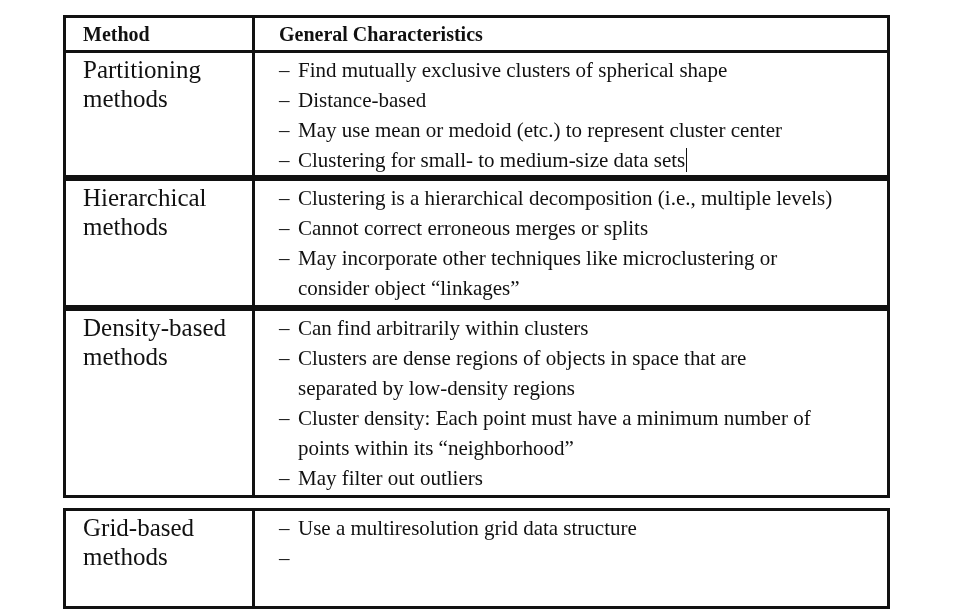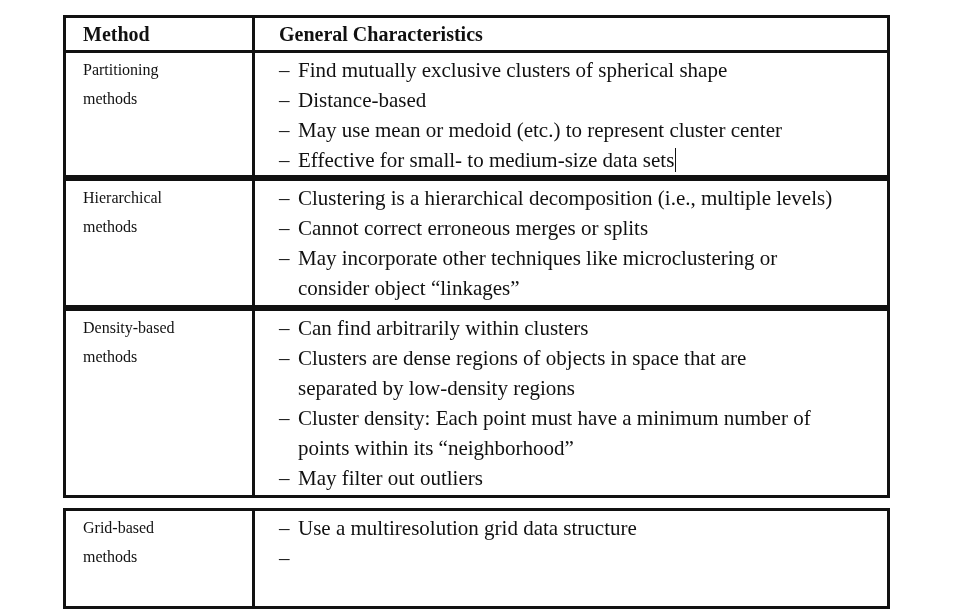--- a/index.html
+++ b/index.html
@@ -21,21 +21,21 @@
       width: 821px;
       border: 3px solid #111;
       box-sizing: content-box;
       display: flex;
     }
     .col-method {
       width: 186px;
       border-right: 3px solid #111;
       padding: 2px 0 0 17px;
       box-sizing: border-box;
-      font-size: 16px;
+      font-size: 25px;
       line-height: 29px;
       flex: 0 0 189px;
     }
     .col-chars {
       flex: 1;
       padding: 2px 0 0 24px;
       font-size: 21px;
       line-height: 30px;
     }
     .header .col-method, .header .col-chars {
@@ -74,21 +74,21 @@
   </div>
   <div style="display:flex; flex:1;">
     <div class="col-method">
       <span class="method-line">Partitioning</span>
       <span class="method-line">methods</span>
     </div>
     <div class="col-chars">
       <div class="item"><span class="dash">–</span><span>Find mutually exclusive clusters of spherical shape</span></div>
       <div class="item"><span class="dash">–</span><span>Distance-based</span></div>
       <div class="item"><span class="dash">–</span><span>May use mean or medoid (etc.) to represent cluster center</span></div>
-      <div class="item"><span class="dash">–</span><span>Effective for small- to medium-size data sets</span><span class="cursor"></span></div>
+      <div class="item"><span class="dash">–</span><span>Clustering for small- to medium-size data sets</span><span class="cursor"></span></div>
     </div>
   </div>
 </div>
 
 <div class="section" style="top:178px; height:124px;">
   <div class="col-method">
     <span class="method-line">Hierarchical</span>
     <span class="method-line">methods</span>
   </div>
   <div class="col-chars">

